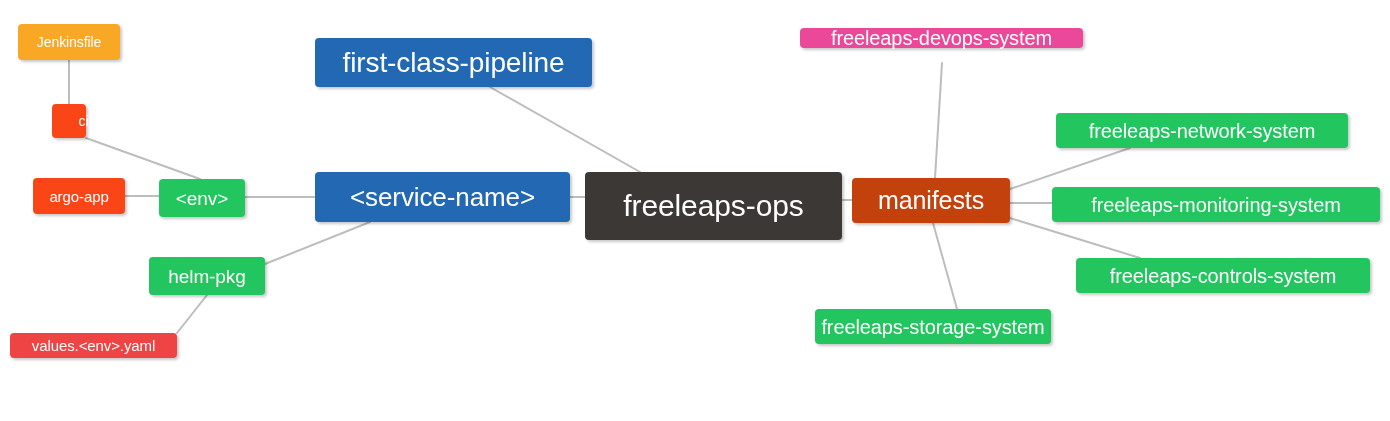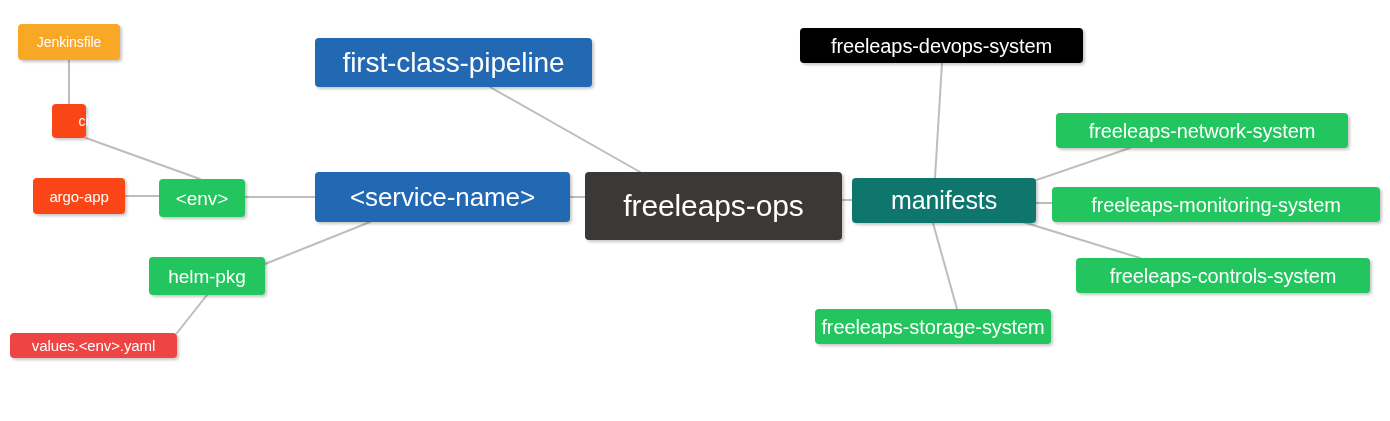--- a/index.html
+++ b/index.html
@@ -87,24 +87,24 @@
       </div>
       <div class="node" style="left: 315px; top: 38px; width: 277px; height: 49px; background: rgb(34, 104, 179); font-size: 28px;">
         <span class="node-label">first-class-pipeline</span>
       </div>
       <div class="node" style="left: 315px; top: 172px; width: 255px; height: 50px; background: rgb(34, 104, 179); font-size: 26px;">
         <span class="node-label">&lt;service-name&gt;</span>
       </div>
       <div class="node" style="left: 585px; top: 172px; width: 257px; height: 68px; background: rgb(59, 56, 54); font-size: 30px;">
         <span class="node-label">freeleaps-ops</span>
       </div>
-      <div class="node" style="left: 852px; top: 178px; width: 184px; height: 45px; background: #0f766e; font-size: 25px;">
+      <div class="node" style="left: 852px; top: 178px; width: 158px; height: 45px; background: #c2410c; font-size: 25px;">
         <span class="node-label">manifests</span>
       </div>
-      <div class="node" style="left: 800px; top: 28px; width: 283px; height: 35px; background: #000000; font-size: 20px;">
+      <div class="node" style="left: 800px; top: 28px; width: 283px; height: 20px; background: #ec4899; font-size: 20px;">
         <span class="node-label">freeleaps-devops-system</span>
       </div>
       <div class="node" style="left: 1056px; top: 113px; width: 292px; height: 35px; background: rgb(34, 197, 94); font-size: 20px;">
         <span class="node-label">freeleaps-network-system</span>
       </div>
       <div class="node" style="left: 1052px; top: 187px; width: 328px; height: 35px; background: rgb(34, 197, 94); font-size: 20px;">
         <span class="node-label">freeleaps-monitoring-system</span>
       </div>
       <div class="node" style="left: 1058px; top: 258px; width: 294px; height: 35px; background: rgb(34, 197, 94); font-size: 20px; margin-left: 18px;">
         <span class="node-label">freeleaps-controls-system</span>

